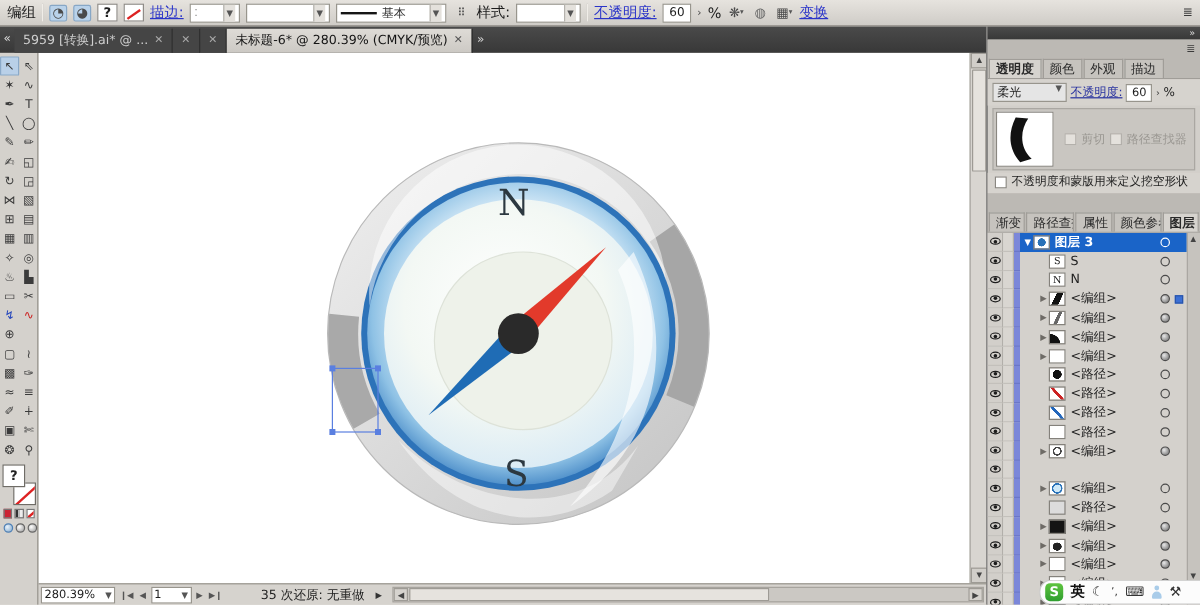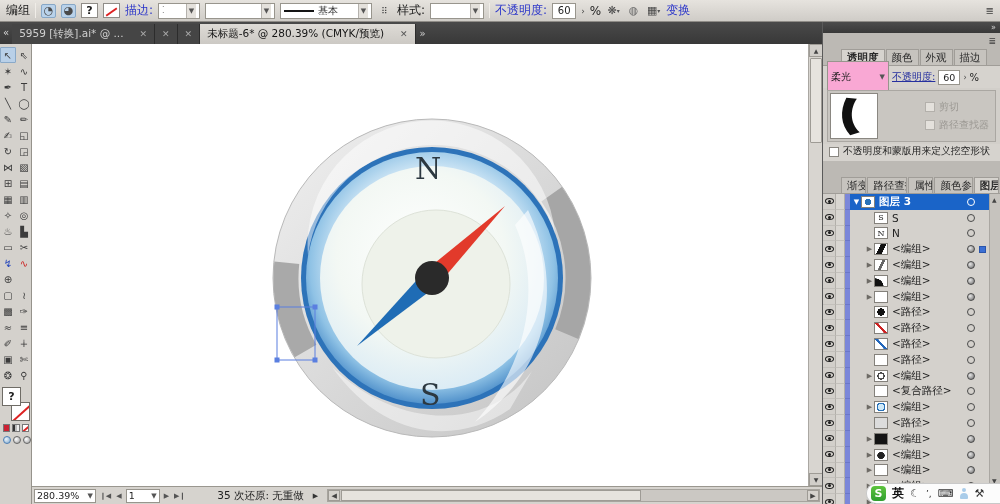--- a/index.html
+++ b/index.html
@@ -6,39 +6,39 @@
 html,body{margin:0;padding:0}
 body{width:1000px;height:504px;position:relative;overflow:hidden;
  font-family:"DejaVu Sans","Liberation Sans",sans-serif;font-size:12px;color:#1e1e1e;
  background:#d6d3ce}
 
 .controlbar{position:absolute;left:0;top:0;width:1000px;height:22px;z-index:6;
  background:linear-gradient(#e6e3de,#cfccc7);border-bottom:1px solid #8f8c87;
  display:flex;align-items:center;gap:5px;padding:0 6px}
 .cb-label{font-size:12px;color:#1c1c1c}
 .cb-sep{width:1px;height:15px;background:#aeaba6;border-right:1px solid #f0ede8}
-.link{color:#2b35c9;font-size:12px;cursor:pointer}
+.link{color:#2b35c9;text-decoration:underline;font-size:12px;cursor:pointer}
 .iconbtn{width:15px;height:14px;display:flex;align-items:center;justify-content:center;
  font-size:11px;color:#4a4a4a;border-radius:2px}
 .iconbtn.hl{background:#b9d2ea;border:1px solid #87a7c6}
 .combo{background:#fff;border:1px solid #98958d;height:16px;display:flex;align-items:center;
  font-size:10px;padding:0 3px;position:relative;color:#333}
 .combo .dd{margin-left:auto;font-size:7px;color:#555;background:#e4e1dc;border-left:1px solid #b5b2ad;
  height:14px;display:flex;align-items:center;padding:0 2px}
 .swatchbtn{width:17px;height:15px;background:#fff;border:1px solid #8f8c87;display:flex;
  align-items:center;justify-content:center;font-size:11px;font-weight:bold;position:relative}
 .slash{position:absolute;left:1px;right:1px;top:50%;height:2px;background:#d22;transform:rotate(-35deg)}
 .valuebox{width:24px;height:16px;background:#fff;border:1px solid #98958d;font-size:10px;
  display:flex;align-items:center;justify-content:center}
 .line-swatch{width:30px;height:2px;background:#151515;margin-right:4px}
 
 .tabbar{position:absolute;left:0;top:22px;width:822px;height:22px;
  background:linear-gradient(#4a4a4a,#383838);display:flex;align-items:flex-end;z-index:4}
 .collapse{color:#d8d8d8;font-size:10px;padding:0 3px 6px 3px}
-.doctab{height:20px;display:flex;align-items:center;gap:16px;padding:0 7px;font-size:10.5px;
+.doctab{height:20px;display:flex;align-items:center;gap:5px;padding:0 7px;font-size:10.5px;
  color:#cfcfcf;background:#454545;border-right:1px solid #2c2c2c;white-space:nowrap;overflow:hidden}
 .doctab .x{font-size:9px;color:#a9a9a9}
 .doctab.active{background:linear-gradient(#dedbd6,#ccc9c4);color:#141414}
 .doctab.active .x{color:#555}
 .overflow{margin-left:4px;color:#cfcfcf;font-size:10px;padding-bottom:5px}
 
 .tools{position:absolute;left:0;top:44px;width:32px;height:460px;background:#d4d1cc;
  border-right:1px solid #96938c;z-index:3;padding-top:3px}
 .toolgrid{display:flex;flex-wrap:wrap;width:32px}
 .tool{width:16px;height:16px;display:flex;align-items:center;justify-content:center;
@@ -85,34 +85,34 @@
  position:relative;display:flex;align-items:center}
 .hscroll .la,.hscroll .ra{width:12px;height:11px;background:#d6d3ce;border:1px solid #9e9b95;
  font-size:7px;color:#444;display:flex;align-items:center;justify-content:center}
 .hscroll .la{margin-right:auto}
 .hscroll .ht{position:absolute;left:13px;top:0;width:300px;height:11px;background:#e6e3de;border:1px solid #9e9b95}
 
 .dock{position:absolute;left:822px;top:22px;width:178px;height:482px;background:#d2cfca;
  border-left:1px solid #5a5a5a;z-index:5;display:flex;flex-direction:column}
 .dockhead{height:11px;background:linear-gradient(#4c4c4c,#383838);display:flex;align-items:center;
  justify-content:flex-end;color:#d5d5d5;font-size:8px;padding:0 4px}
-.ptabs{height:33px;display:flex;align-items:flex-end;background:#bcb9b4;border-bottom:1px solid #a09d98;padding-left:18px}
+.ptabs{height:33px;display:flex;align-items:flex-end;background:#bcb9b4;border-bottom:1px solid #a09d98;padding-left:1px}
 .ptab{height:16px;padding:0 5px;font-size:10.5px;display:flex;align-items:center;color:#2a2a2a;
  background:#c6c3be;border:1px solid #a09d98;border-bottom:none;margin-right:1px;white-space:nowrap;overflow:hidden}
 .ptab.active{background:#d6d3ce;font-weight:bold}
 .blendrow{height:22px;display:flex;align-items:center;gap:3px;padding:0 4px;background:#d6d3ce}
-.blendcombo{width:62px;height:32px;background:#f9a8d4;border:1px solid #98958d;font-size:10px;
- display:flex;align-items:center;padding:0 3px}
+.blendcombo{width:62px;height:16px;background:#e5e5e5;border:1px solid #98958d;font-size:10px;
+ display:flex;align-items:flex-start;padding:0 3px}
 .blendcombo .dd{margin-left:auto;font-size:7px;color:#555}
 .oplabel{font-size:10px;color:#26309f;text-decoration:underline;white-space:nowrap}
 .opval{width:22px;height:15px;background:#fff;border:1px solid #98958d;font-size:9.5px;
  display:flex;align-items:center;justify-content:center}
 .maskarea{height:52px;background:#c9c6c1;border:1px solid #aaa7a2;margin:2px 4px;display:flex;padding:2px}
 .maskthumb{width:48px;height:46px;background:#fff;border:1px solid #8a8781}
-.maskchecks{display:flex;flex-direction:column;justify-content:center;gap:4px;margin-left:auto;padding-right:4px}
+.maskchecks{display:flex;flex-direction:row;justify-content:center;gap:4px;margin-left:auto;padding-right:4px}
 .chk{display:flex;align-items:center;gap:4px;font-size:10px;color:#1e1e1e;white-space:nowrap}
 .chk .box{width:10px;height:10px;background:#fff;border:1px solid #8a8781}
 .chk.dis{color:#9b9893}
 .chk.dis .box{border-color:#b3b0ab;background:#e4e1dc}
 .chkrow{display:flex;gap:14px;padding:2px 6px;background:#d6d3ce}
 .chkrow2{padding:1px 6px 3px 6px;background:#d6d3ce}
 .chkrow2 .chk{font-size:9.8px}
 
 .layerlist{flex:1;position:relative;background:#d4d1cc;overflow:hidden}
 .lrow{height:15.8px;display:flex;align-items:center;position:relative;font-size:10.5px}
@@ -693,28 +693,20 @@
 
           </span>
         </div>
 
         <div class="lrow">
           <span class="eyecell">
             <span class="eye"></span>
           </span>
           <span class="lockcell"></span>
           <span class="bluebar"></span>
-          <span class="lcontent">
-            <span class="lindent"></span>
-            <span class="ltri"></span>
-            <span class="lthumb th-white"></span>
-            <span class="llabel">&lt;复合路径&gt;</span>
-            <span class="ltarget"></span>
-
-          </span>
         </div>
 
         <div class="lrow">
           <span class="eyecell">
             <span class="eye"></span>
           </span>
           <span class="lockcell"></span>
           <span class="bluebar"></span>
           <span class="lcontent">
             <span class="lindent"></span>

